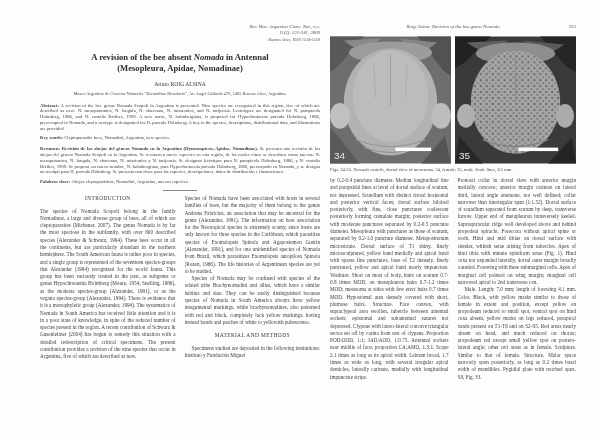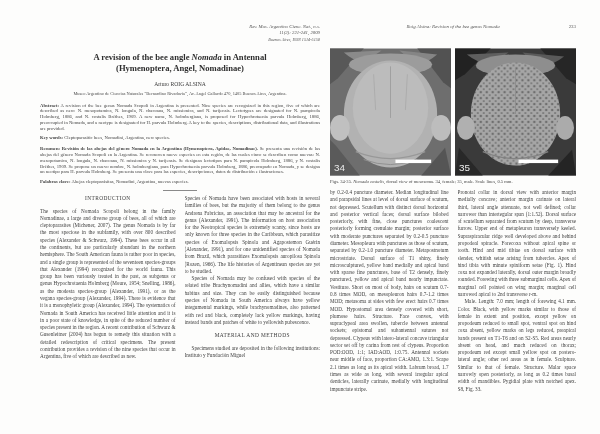--- a/index.html
+++ b/index.html
@@ -24,21 +24,21 @@
   .col { flex:1; font-size:5.2px; line-height:1.4; text-align:justify; overflow:hidden; color:#3f3f3f; }
   .sec-heading { text-align:center; font-size:5.4px; letter-spacing:.4px; margin-bottom:5px; color:#3a3a3a; }
   .sec-heading.mid { margin-top:6px; }
   .col p.indent { text-indent:7px; }
   .col p + p { margin-top:0; }
 
   
   #right-page { position:absolute; left:330px; top:24px; width:246px; height:398px; }
   .running-head { position:relative; text-align:center; font-style:italic; font-size:4.9px; color:#555; }
   .page-num { position:absolute; right:0; top:0; font-style:normal; color:#555; }
-  .figures { margin-top:19px; display:flex; gap:4px; background:#fff; width:246px; height:128px; }
+  .figures { margin-top:7px; display:flex; gap:4px; background:#fff; width:246px; height:128px; }
   .figures svg { display:block; }
   .fig-caption { margin-top:3px; font-size:4.6px; color:#444; }
   .fig-caption .species { font-style:italic; }
   .rp-cols { display:flex; gap:9px; margin-top:5px; height:216px; overflow:hidden; }
   .rp-col { flex:1; font-size:5.2px; line-height:1.4; text-align:justify; overflow:hidden; color:#3f3f3f; }
   .rp-col p.indent { text-indent:7px; }
 </style>
 </head>
 <body>
 
@@ -46,22 +46,22 @@
 
   <div id="left-page">
 
     <div class="journal-ref">
       <div>Rev. Mus. Argentino Cienc. Nat., n.s.</div>
       <div>11(2): 221-241, 2009</div>
       <div class="issn">Buenos Aires, ISSN 1514-5158</div>
     </div>
 
     <div class="title">
-      <div><span>A revision of the bee angle </span><span class="genus">Nomada</span><span> in Antennal</span></div>
-      <div>(Hymenoptera, Angel, Nomadinae)</div>
+      <div><span>A revision of the bee absent </span><span class="genus">Nomada</span><span> in Antennal</span></div>
+      <div>(Mesopleura, Apidae, Nomadinae)</div>
     </div>
 
     <div class="author">Arturo ROIG ALSINA</div>
     <div class="affiliation">Museo Argentino de Ciencias Naturales “Bernardino Rivadavia”, Av. Angel Gallardo 470, 1405 Buenos Aires, Argentina.</div>
 
     <p class="small-par"><span class="lbl">Abstract:</span><span> A revision of the bee genus Nomada Scopoli in Argentina is presented. Nine species are recognized in this region, five of which are described as new: N. mesopotamica, N. longula, N. chacoana, N. missionica, and N. tarijensis. Lectotypes are designated for N. pampicola Holmberg, 1886, and N. costalis Brèthes, 1909. A new name, N. holmbergiana, is proposed for Hypochrotaenia parvula Holmberg, 1886, preoccupied in Nomada, and a neotype is designated for H. parvula Holmberg. A key to the species, descriptions, distributional data, and illustrations are provided.</span></p>
 
     <p class="kw-line"><span class="lbl">Key words:</span><span> Cleptoparasitic bees, Nomadini, Argentina, new species.</span></p>
 
     <p class="small-par"><span class="lbl">Resumen: Revisión de las abejas del género Nomada en la Argentina (Hymenoptera, Apidae, Nomadinae).</span><span> Se presenta una revisión de las abejas del género Nomada Scopoli en la Argentina. Se reconocen nueve especies en esta región, de las cuales cinco se describen como nuevas: N. mesopotamica, N. longula, N. chacoana, N. missionica y N. tarijensis. Se designan lectotipos para N. pampicola Holmberg, 1886, y N. costalis Brèthes, 1909. Se propone un nuevo nombre, N. holmbergiana, para Hypochrotaenia parvula Holmberg, 1886, preocupado en Nomada, y se designa un neotipo para H. parvula Holmberg. Se presenta una clave para las especies, descripciones, datos de distribución e ilustraciones.</span></p>

